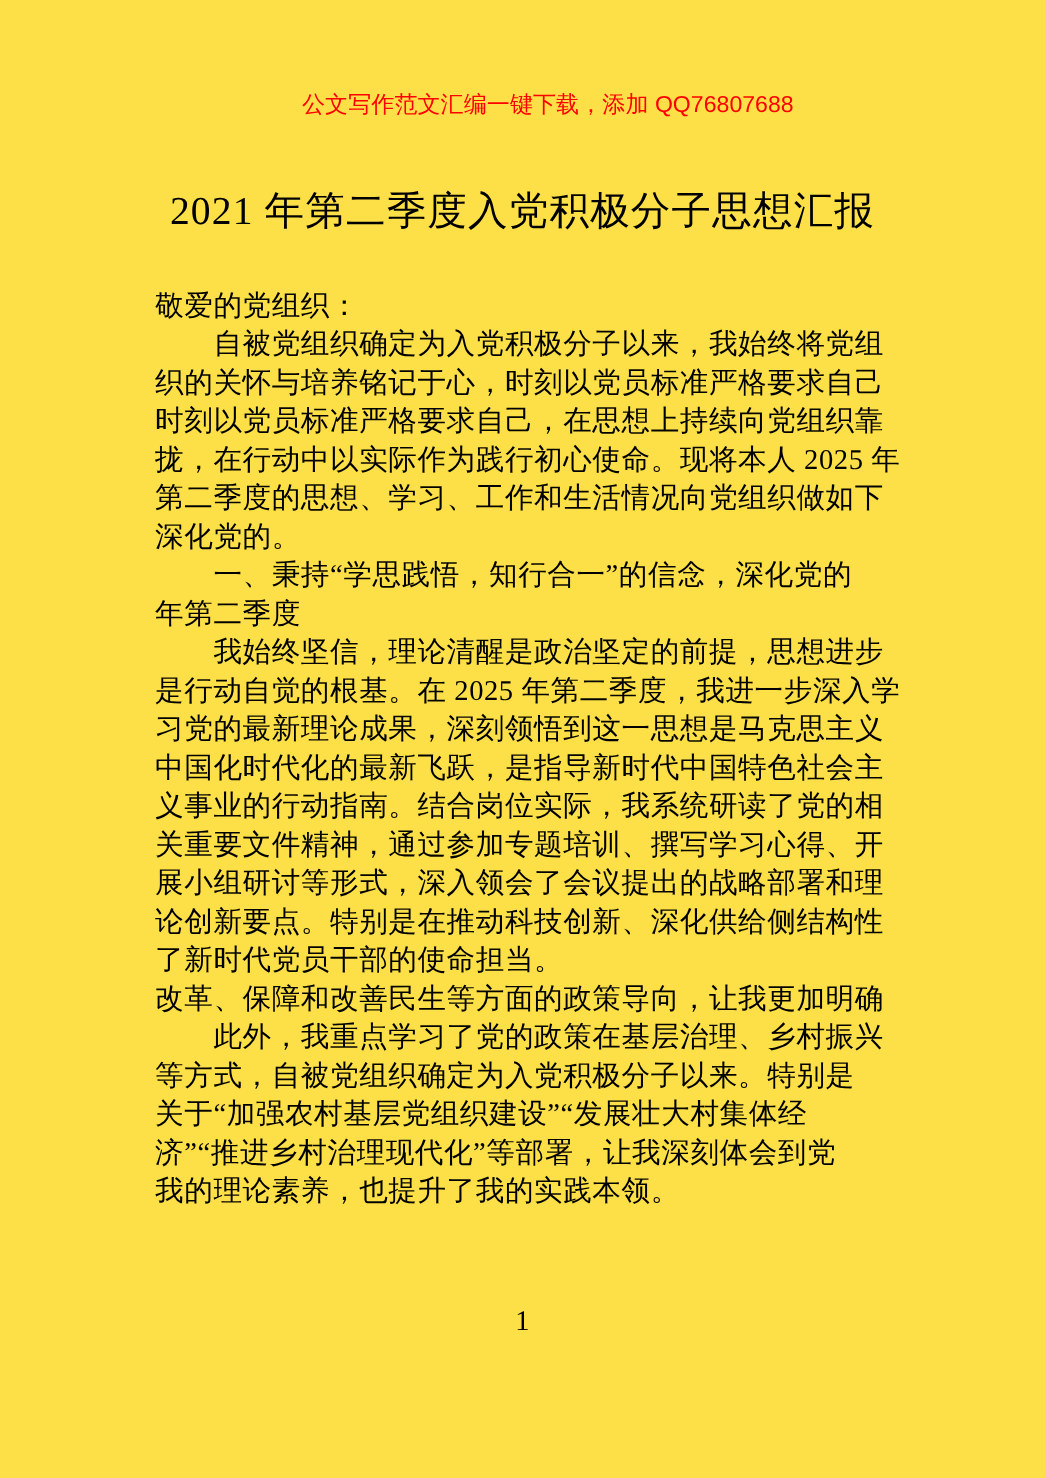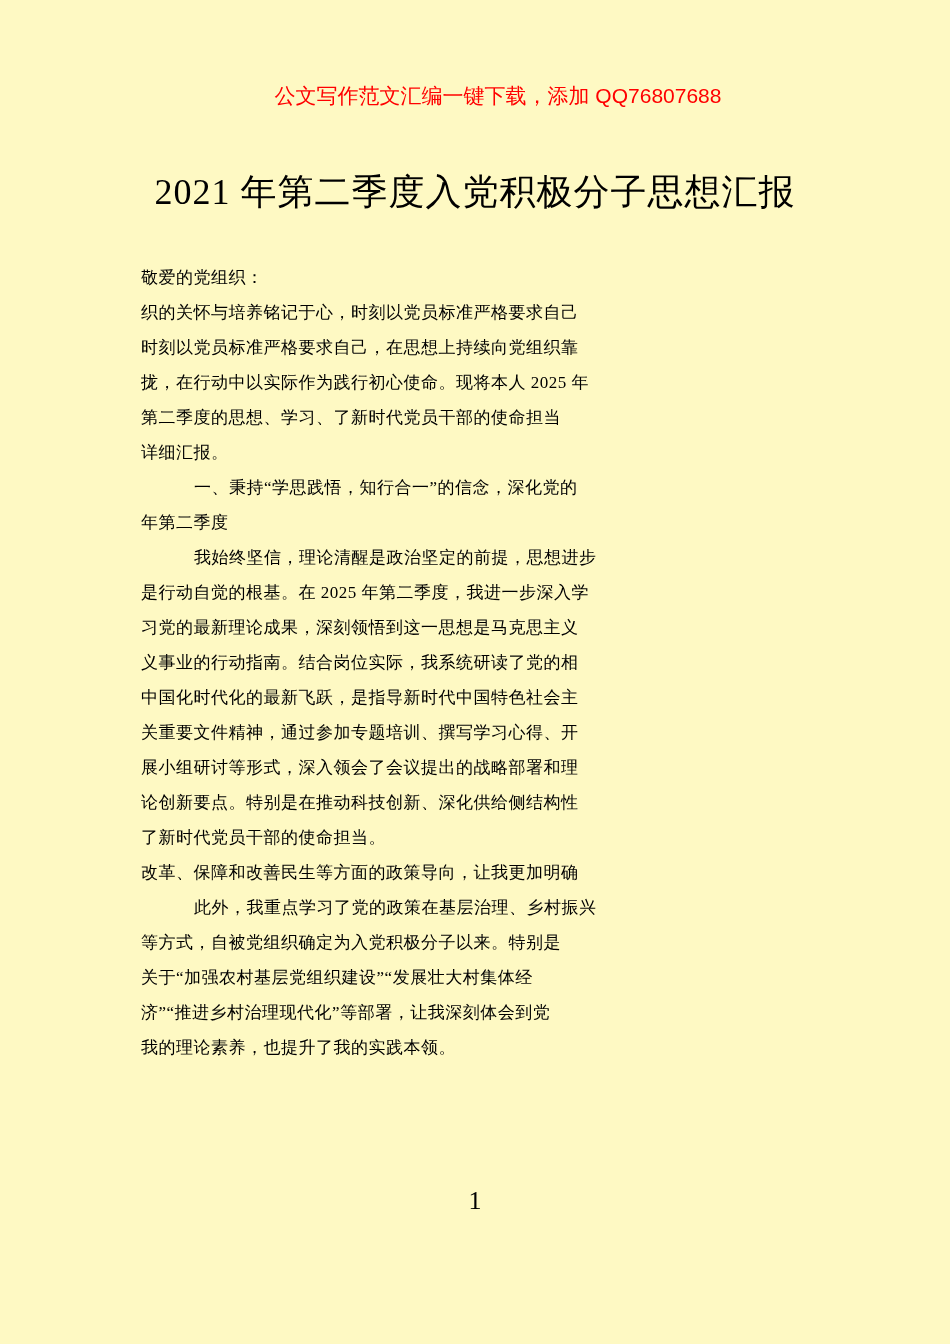--- a/index.html
+++ b/index.html
@@ -4,21 +4,21 @@
 <style>
   html, body {
     margin: 0;
     padding: 0;
     background: #ffffff;
   }
   .page {
     position: relative;
     width: 950px;
     height: 1344px;
-    background: #fef9c3;
+    background: #fde047;
     overflow: hidden;
     font-family: "Liberation Serif", serif;
     color: #000000;
   }
   .doc-header {
     position: absolute;
     top: 84px;
     left: 0;
     width: 100%;
     padding-left: 46px;
@@ -41,21 +41,21 @@
     line-height: 52px;
     font-weight: 500;
     letter-spacing: 1px;
     white-space: nowrap;
   }
   .doc-body {
     position: absolute;
     top: 260px;
     left: 141px;
     width: 680px;
-    font-size: 17px;
+    font-size: 26px;
     line-height: 35px;
   }
   .body-line {
     white-space: nowrap;
     letter-spacing: 0.5px;
   }
   .body-line.indent {
     padding-left: 53px;
   }
   .page-footer {
@@ -72,32 +72,33 @@
 <body>
 
 <div class="page">
 
   <div class="doc-header">公文写作范文汇编一键下载，添加 QQ76807688</div>
 
   <div class="doc-title">2021 年第二季度入党积极分子思想汇报</div>
 
   <div class="doc-body">
     <div class="body-line">敬爱的党组织：</div>
+    <div class="body-line indent">自被党组织确定为入党积极分子以来，我始终将党组</div>
     <div class="body-line">织的关怀与培养铭记于心，时刻以党员标准严格要求自己</div>
     <div class="body-line">时刻以党员标准严格要求自己，在思想上持续向党组织靠</div>
     <div class="body-line">拢，在行动中以实际作为践行初心使命。现将本人 2025 年</div>
-    <div class="body-line">第二季度的思想、学习、了新时代党员干部的使命担当</div>
-    <div class="body-line">详细汇报。</div>
+    <div class="body-line">第二季度的思想、学习、工作和生活情况向党组织做如下</div>
+    <div class="body-line">深化党的。</div>
     <div class="body-line indent">一、秉持“学思践悟，知行合一”的信念，深化党的</div>
     <div class="body-line">年第二季度</div>
     <div class="body-line indent">我始终坚信，理论清醒是政治坚定的前提，思想进步</div>
     <div class="body-line">是行动自觉的根基。在 2025 年第二季度，我进一步深入学</div>
     <div class="body-line">习党的最新理论成果，深刻领悟到这一思想是马克思主义</div>
+    <div class="body-line">中国化时代化的最新飞跃，是指导新时代中国特色社会主</div>
     <div class="body-line">义事业的行动指南。结合岗位实际，我系统研读了党的相</div>
-    <div class="body-line">中国化时代化的最新飞跃，是指导新时代中国特色社会主</div>
     <div class="body-line">关重要文件精神，通过参加专题培训、撰写学习心得、开</div>
     <div class="body-line">展小组研讨等形式，深入领会了会议提出的战略部署和理</div>
     <div class="body-line">论创新要点。特别是在推动科技创新、深化供给侧结构性</div>
     <div class="body-line">了新时代党员干部的使命担当。</div>
     <div class="body-line">改革、保障和改善民生等方面的政策导向，让我更加明确</div>
     <div class="body-line indent">此外，我重点学习了党的政策在基层治理、乡村振兴</div>
     <div class="body-line">等方式，自被党组织确定为入党积极分子以来。特别是</div>
     <div class="body-line">关于“加强农村基层党组织建设”“发展壮大村集体经</div>
     <div class="body-line">济”“推进乡村治理现代化”等部署，让我深刻体会到党</div>
     <div class="body-line">我的理论素养，也提升了我的实践本领。</div>

